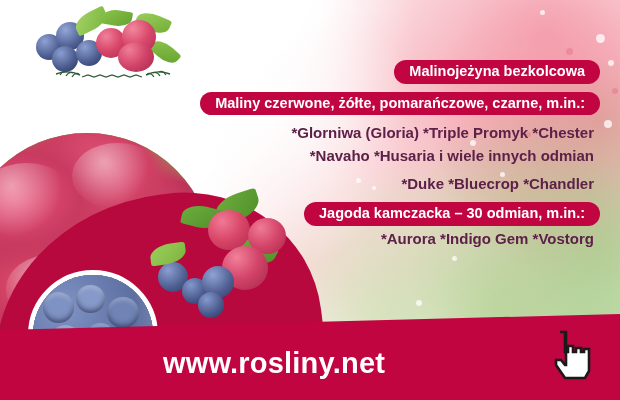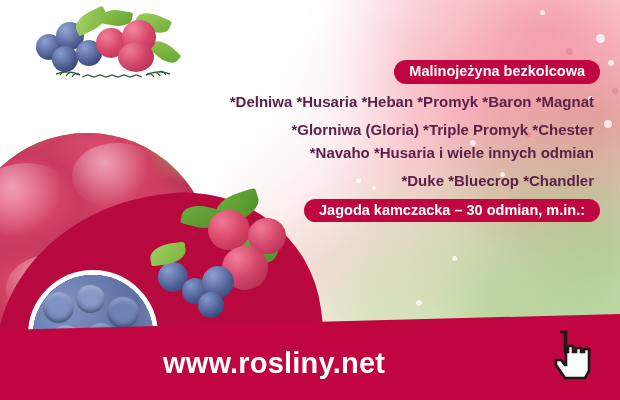--- a/index.html
+++ b/index.html
@@ -296,36 +296,37 @@
         <path d="M100 7 C98 4, 95 3, 93 4" stroke="#2f5c3a" stroke-width="1.2" fill="none"></path>
         <path d="M28 7 L34 5 L40 7 L46 5 L52 7 L58 5 L64 7 L70 5 L76 7 L82 5 L88 7" stroke="#2f5c3a" stroke-width="1.2" fill="none"></path>
       </svg>
     </div>
 
   </div>
 
   <div class="txt-col">
     <div class="row"><span class="pill">Malinojeżyna bezkolcowa</span></div>
     <div class="gap"></div>
-    <div class="row">
-        <span class="plain">*Delniwa *Husaria *Heban *Promyk *Baron *Magnat</span>
-      </div>
+    <div class="row"><span class="pill">Maliny czerwone, żółte, pomarańczowe, czarne, m.in.:</span></div>
     <div class="gap"></div>
     <div class="row">
         <span class="plain">*Glorniwa (Gloria) *Triple Promyk *Chester</span>
       </div>
     <div class="row">
         <span class="plain">*Navaho *Husaria i wiele innych odmian</span>
       </div>
     <div class="gap"></div>
     <div class="row">
         <span class="plain">*Duke *Bluecrop *Chandler</span>
       </div>
     <div class="gap"></div>
     <div class="row"><span class="pill">Jagoda kamczacka – 30 odmian, m.in.:</span></div>
+    <div class="row">
+        <span class="plain">*Aurora *Indigo Gem *Vostorg</span>
+      </div>
     <div class="gap"></div>
   </div>
 
   <div class="bottom-bar"></div>
 
   <div class="site-url">www.rosliny.net</div>
 
   <div class="cursor-icon">
     <svg width="46" height="52" viewBox="0 0 46 52">
       <path d="M14 2 h5 v20 h3 v-6 h5 v6 h3 v-4 h5 v4 h3 v-3 h5 v22

